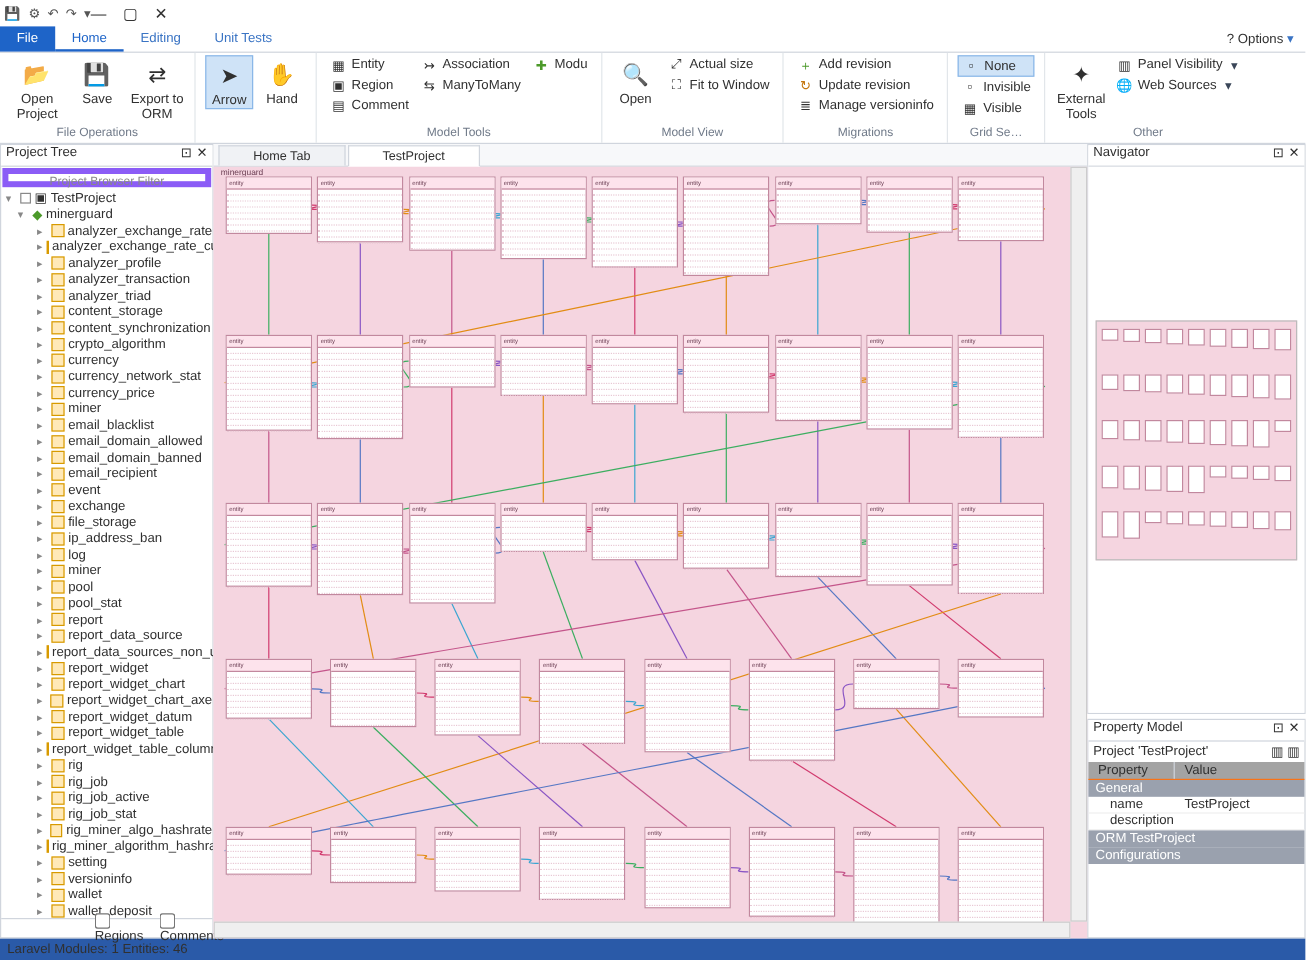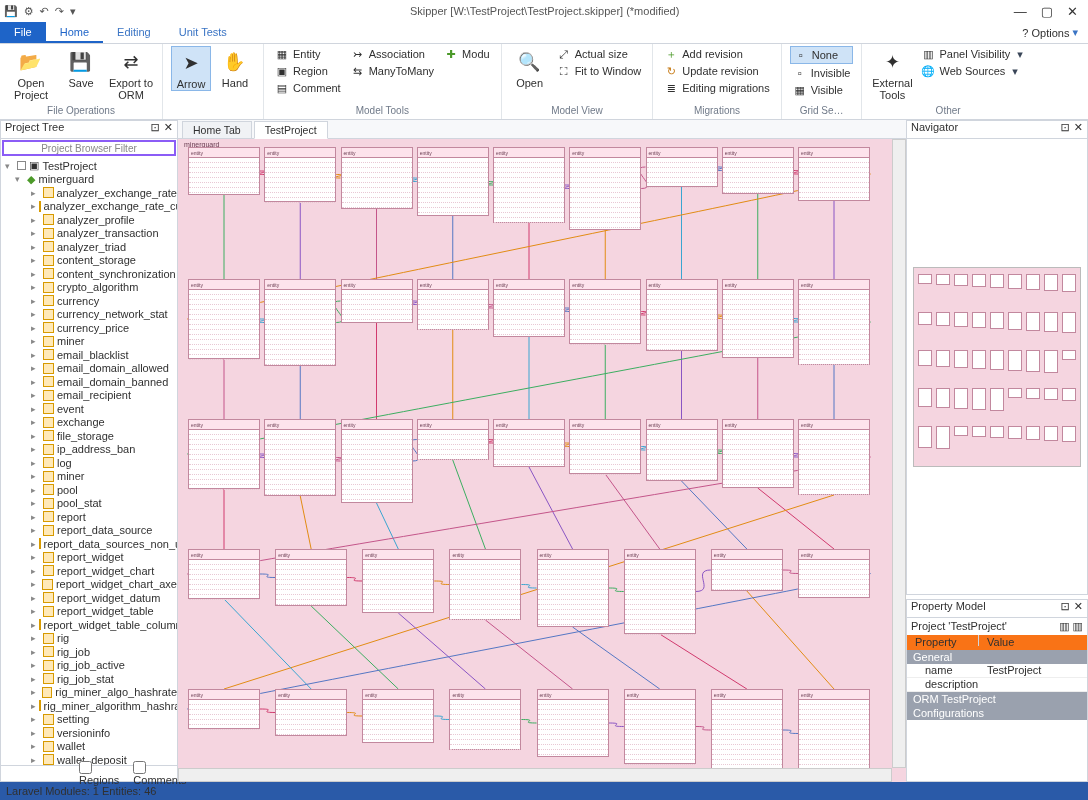--- a/index.html
+++ b/index.html
@@ -24,52 +24,52 @@
 .bigbtn .ico{width:26px;height:26px;display:flex;align-items:center;justify-content:center;font-size:18px}
 .smbtn{display:flex;align-items:center;gap:4px;padding:1px 3px;color:#3a4658;white-space:nowrap}
 .smbtn.sel{background:#cfe3f7;border:1px solid #8ab7e8}
 .smbtn .ico{width:14px;height:14px;display:inline-flex;align-items:center;justify-content:center;font-size:11px}
 .col{display:flex;flex-direction:column;gap:1px}
 .mainrow{display:flex;height:calc(800px - 22px - 22px - 76px - 18px)}
 .panel{display:flex;flex-direction:column;border:1px solid #d0d5dd}
 .panel .hdr{height:18px;background:#fff;border-bottom:1px solid #d0d5dd;display:flex;padding:0 4px;color:#555;font-size:10.5px}
 .panel .hdr .btns{margin-left:auto;display:flex;gap:4px}
 .left{width:178px;display:flex;flex-direction:column;border-right:1px solid #d0d5dd}
-.filterbox{height:16px;border:2px solid #8b5cf6;margin:1px;background:#fff;text-align:center;color:#888;font-size:10px;line-height:14px}
+.filterbox{height:16px;border:5px solid #8b5cf6;margin:1px;background:#fff;text-align:center;color:#888;font-size:10px;line-height:14px}
 .tree{flex:1;overflow:auto;padding:2px 0}
 .tree-row{display:flex;align-items:center;height:13.5px;padding-left:4px;gap:3px;white-space:nowrap}
 .tree-row.root{font-weight:400}
 .tree-row .exp{width:9px;color:#888;font-size:9px}
 .tree-row.l1{padding-left:14px}
 .tree-row.l2{padding-left:30px}
 .tree-row .cb{width:9px;height:9px;border:1px solid #888}
 .tree-row .ico{width:11px;height:11px;border:1px solid #d79a00;background:#ffe9b8}
 .tree-foot{height:16px;border-top:1px solid #d0d5dd;display:flex;align-items:center;gap:14px;padding-left:78px;font-size:10px;color:#444}
 .tree-foot input{margin-right:3px;vertical-align:middle}
 .center{flex:1;display:flex;flex-direction:column}
 .doctabs{height:19px;display:flex;align-items:flex-end;border-bottom:1px solid #d0d5dd;background:#f7f8fa;padding-left:4px;gap:2px}
-.doctab{padding:2px 10px;border:1px solid #d0d5dd;border-bottom:none;background:#f0f2f5;font-size:10.5px}
+.doctab{padding:2px 28px;border:1px solid #d0d5dd;border-bottom:none;background:#f0f2f5;font-size:10.5px}
 .doctab.active{background:#fff;border-bottom:1px solid #fff;position:relative;top:1px}
 .canvas-wrap{flex:1;position:relative;overflow:hidden;background:#f5d5e0}
 .canvas-wrap .sb{position:absolute;background:#efefef;border:1px solid #ccc}
 .canvas-wrap .sb.h{left:0;right:14px;bottom:0;height:14px}
 .canvas-wrap .sb.v{top:0;bottom:14px;right:0;width:14px}
 .canvas{position:absolute;inset:0 14px 14px 0;background:#f5d5e0}
 .entity{position:absolute;background:#fff;border:1px solid #c2889e;width:72px}
 .entity .eh{height:10px;background:#fde3ec;border-bottom:1px solid #c2889e;font-size:5px;line-height:10px;padding:0 2px;overflow:hidden;color:#6a3d52}
 .entity .er{height:5px;border-bottom:1px dotted #e8c8d4}
 svg.wires{position:absolute;inset:0;width:100%;height:100%;pointer-events:none}
 .right{width:182px;display:flex;flex-direction:column}
 .right .nav .body{flex:1;background:#fff;padding:6px;display:flex}
 .ov{flex:1;border:1px solid #bbb;background:#f5d5e0;position:relative;height:200px}
 .ov .mini{position:absolute;background:#fff;border:1px solid #c2889e;width:14px;height:12px}
 .right .propedit{flex:1;display:flex;flex-direction:column;margin-top:4px}
 .right .propedit .sub{padding:2px 4px;font-size:10.5px}
 .pgrid{flex:1;font-size:10.5px}
-.pgrid .gh{height:15px;display:flex;border-bottom:4px solid #f97316;background:#f97316}
+.pgrid .gh{height:15px;display:flex;border-bottom:1px solid #f97316;background:#a3a3a3}
 .pgrid .gh span{padding:1px 8px}
 .pgrid .gh span:first-child{width:72px;border-right:1px solid #d0d5dd}
 .pgrid .sect{height:14px;background:#9aa1ae;color:#fff;padding-left:6px;line-height:14px}
 .pgrid .rw{height:14px;display:flex;border-bottom:1px solid #eee}
 .pgrid .rw span{padding:0 8px}
 .pgrid .rw span:first-child{width:72px;padding-left:18px}
 .status{height:18px;background:#2a5aa8;color:#e9f0fb;display:flex;align-items:center;padding:0 6px;font-size:10.5px}
 .status .right-status{margin-left:auto;display:flex;align-items:center;gap:10px}
 .slider{width:80px;height:4px;background:#8fabd4;position:relative}
 .slider::after{content:"";position:absolute;left:40px;top:-3px;width:6px;height:10px;background:#d7e3f4}
@@ -78,21 +78,20 @@
 <body>
 
 <div class="titlebar">
   <div class="qat">
     <span>💾</span>
     <span>⚙</span>
     <span>↶</span>
     <span>↷</span>
     <span>▾</span>
   </div>
-  <div class="title">Skipper [W:\TestProject\TestProject.skipper] (*modified)</div>
   <div class="winbtn">
     <span>—</span>
     <span>▢</span>
     <span>✕</span>
   </div>
 </div>
 
 <div class="ribbon-tabs">
   <div class="tab file">File</div>
   <div class="tab active">Home</div>
@@ -201,21 +200,21 @@
       <div class="smbtn">
             <span class="ico" style="color:#4c9a2a">＋</span>
             <span>Add revision</span>
           </div>
       <div class="smbtn">
             <span class="ico" style="color:#c57812">↻</span>
             <span>Update revision</span>
           </div>
       <div class="smbtn">
             <span class="ico">≣</span>
-            <span>Editing migrations</span>
+            <span>Manage versioninfo</span>
           </div>
     </div>
       </div>
     <div class="label">Migrations</div>
   </div>
 
   <div class="group">
     <div class="row">
         <div class="col">
       <div class="smbtn sel">

